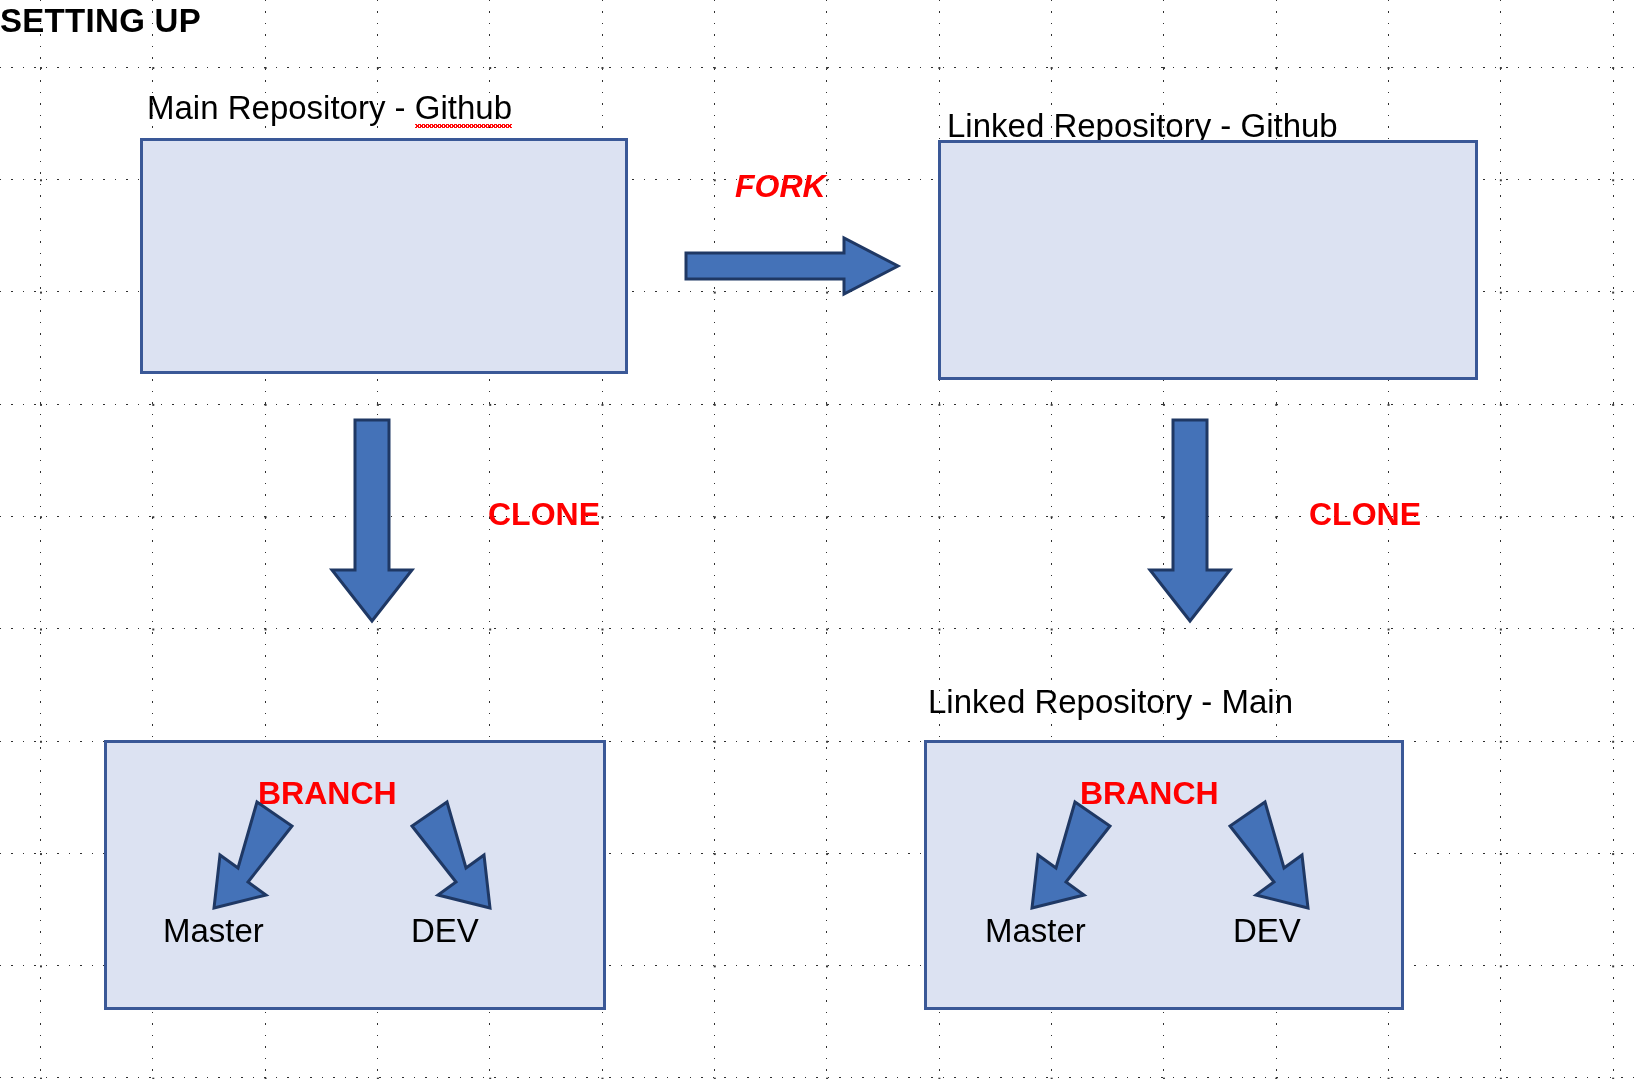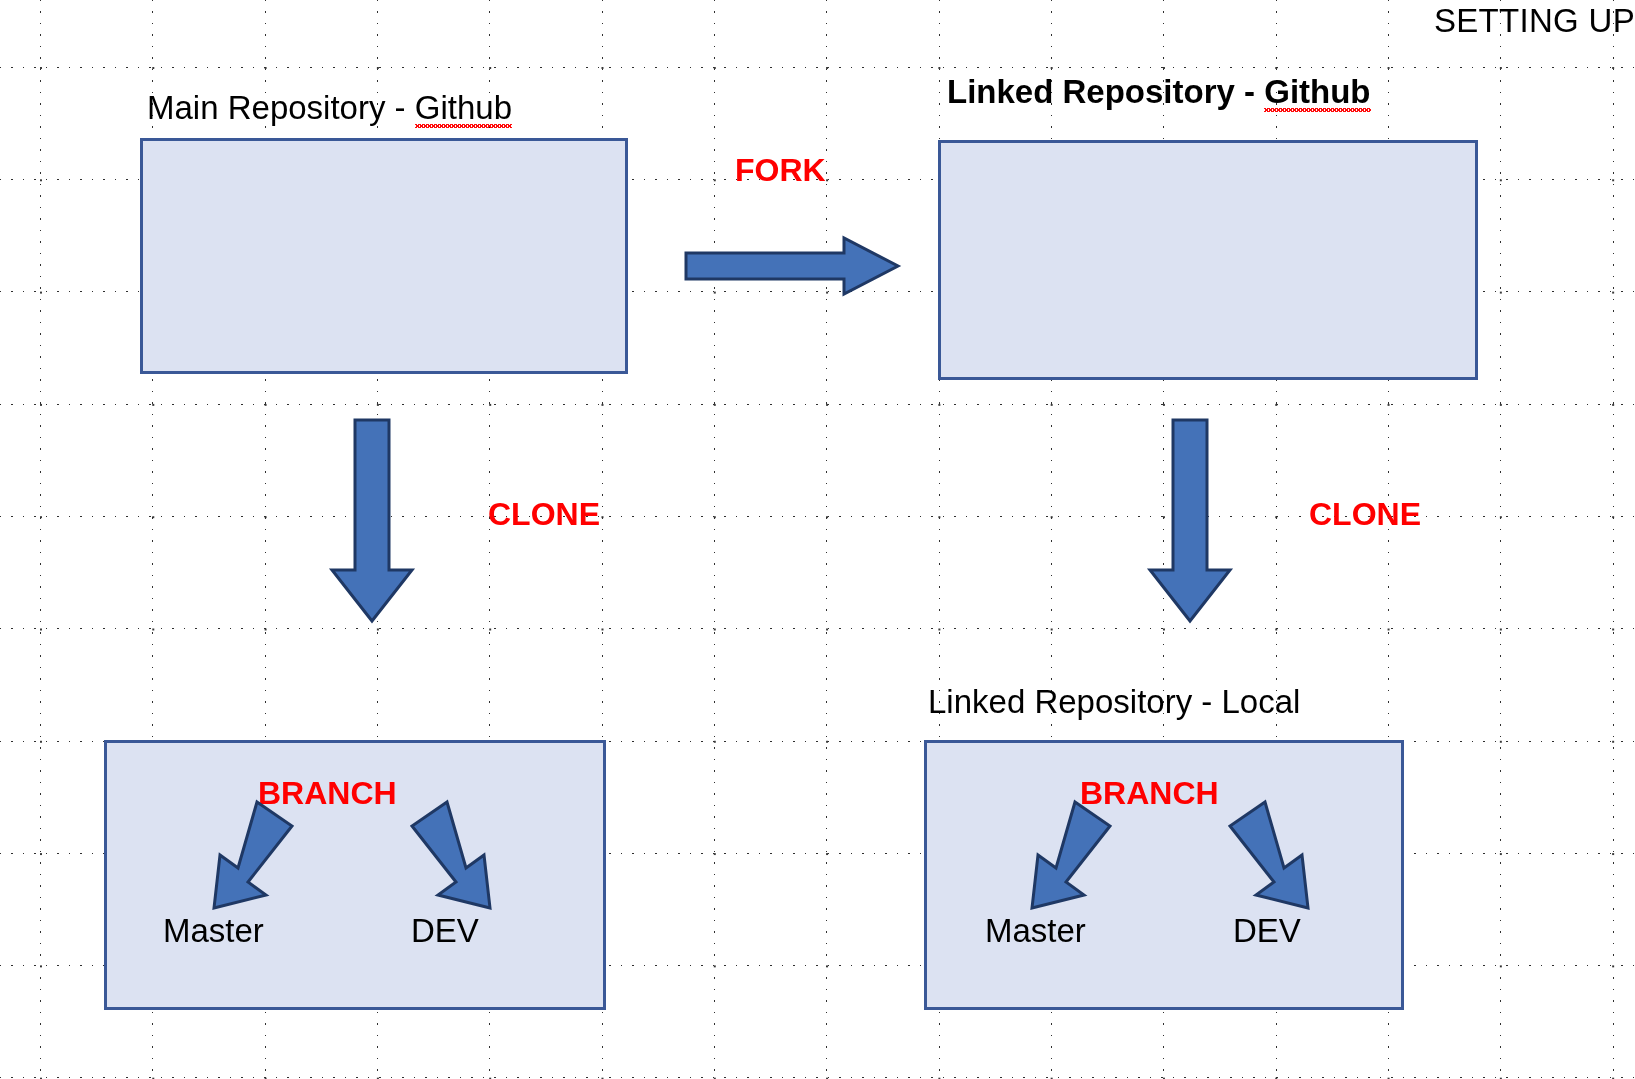--- a/index.html
+++ b/index.html
@@ -34,23 +34,23 @@
     height: 1.2px;
     background-image: repeating-linear-gradient(to right,
         #2f2f2f 0px, #2f2f2f 1.4px, transparent 1.4px, transparent 11.5px);
   }
 
   .title {
     position: absolute;
     left: 0;
     right: 0;
     top: 2px;
-    text-align: right;
+    text-align: left;
     font-size: 33px;
-    font-weight: normal;
+    font-weight: bold;
     color: #000000;
     letter-spacing: 0.3px;
   }
 
   .caption {
     position: absolute;
     font-size: 33px;
     color: #000000;
     white-space: nowrap;
     line-height: 1.1;
@@ -138,26 +138,26 @@
     <div class="hgrid" style="top:1077px"></div>
   </div>
 
   <div class="title">SETTING UP</div>
 
   <div class="caption" style="left:147px; top:78px;">
     <span>Main Repository - </span><span class="misspelled">Github</span>
   </div>
   <div class="repo-box" style="left:140px; top:138px; width:488px; height:236px;"></div>
 
-  <div class="caption" style="left:947px; top:62px;font-weight:bold;">
+  <div class="caption" style="left:947px; top:96px;">
     <span>Linked Repository - </span><span class="misspelled">Github</span>
   </div>
   <div class="repo-box" style="left:938px; top:140px; width:540px; height:240px;"></div>
 
-  <div class="label-red" style="left:735px; top:152px;">FORK</div>
+  <div class="label-red" style="left:735px; top:168px;font-style:italic;">FORK</div>
   <svg class="arrow-svg" style="left:684px; top:236px;" width="216" height="60" viewBox="0 0 216 60">
     <polygon points="2,17 160,17 160,2 214,30 160,58 160,43 2,43" fill="#4472b8" stroke="#1f3864" stroke-width="3" stroke-linejoin="miter"></polygon>
   </svg>
 
   <div class="label-red" style="left:488px; top:496px;">CLONE</div>
   <svg class="arrow-svg" style="left:330px; top:418px;" width="110" height="206" viewBox="0 0 110 206">
     <polygon points="25,2 59,2 59,152 82,152 42,203 2,152 25,152" fill="#4472b8" stroke="#1f3864" stroke-width="3" stroke-linejoin="miter"></polygon>
   </svg>
 
   <div class="label-red" style="left:1309px; top:496px;">CLONE</div>
@@ -172,21 +172,21 @@
   <svg class="arrow-svg" style="left:200px; top:800px;" width="110" height="115" viewBox="0 0 110 115">
     <polygon points="57,2 92,26 48,82 66,95 14,108 20,55 38,68" fill="#4472b8" stroke="#1f3864" stroke-width="3" stroke-linejoin="miter"></polygon>
   </svg>
 
   <svg class="arrow-svg" style="left:394px; top:800px;" width="110" height="115" viewBox="0 0 110 115">
     <polygon points="53,2 18,26 62,82 44,95 96,108 90,55 72,68" fill="#4472b8" stroke="#1f3864" stroke-width="3" stroke-linejoin="miter"></polygon>
   </svg>
   <div class="branch-name" style="left:143px; top:912px;">Master</div>
   <div class="branch-name" style="left:391px; top:912px;">DEV</div>
 
-  <div class="caption" style="left:928px; top:684px;">Linked Repository - Local</div>
+  <div class="caption" style="left:928px; top:684px;">Linked Repository - Main</div>
   <div class="repo-box" style="left:924px; top:740px; width:480px; height:270px;">
   </div>
   <div class="label-red" style="left:1080px; top:775px;">BRANCH</div>
   <svg class="arrow-svg" style="left:1018px; top:800px;" width="110" height="115" viewBox="0 0 110 115">
     <polygon points="57,2 92,26 48,82 66,95 14,108 20,55 38,68" fill="#4472b8" stroke="#1f3864" stroke-width="3" stroke-linejoin="miter"></polygon>
   </svg>
   <svg class="arrow-svg" style="left:1212px; top:800px;" width="110" height="115" viewBox="0 0 110 115">
     <polygon points="53,2 18,26 62,82 44,95 96,108 90,55 72,68" fill="#4472b8" stroke="#1f3864" stroke-width="3" stroke-linejoin="miter"></polygon>
   </svg>
   <div class="branch-name" style="left:965px; top:912px;">Master</div>

